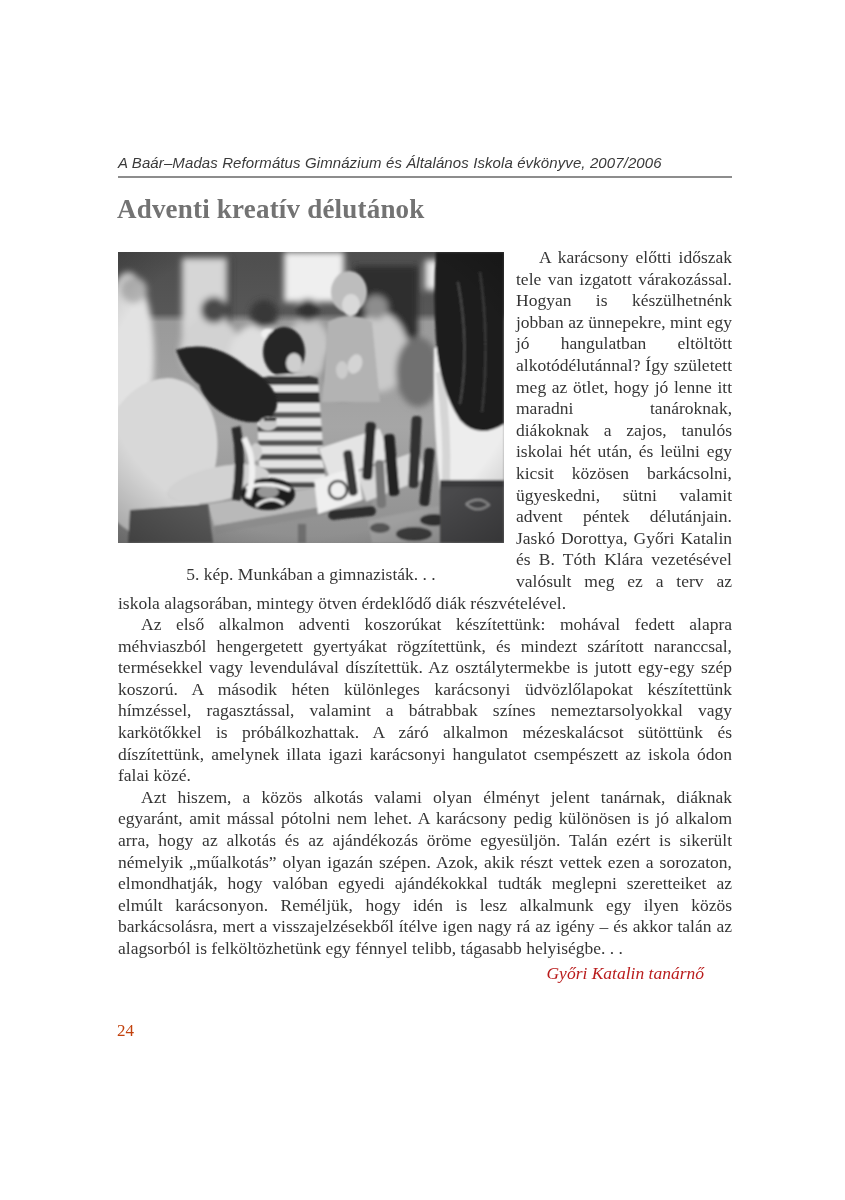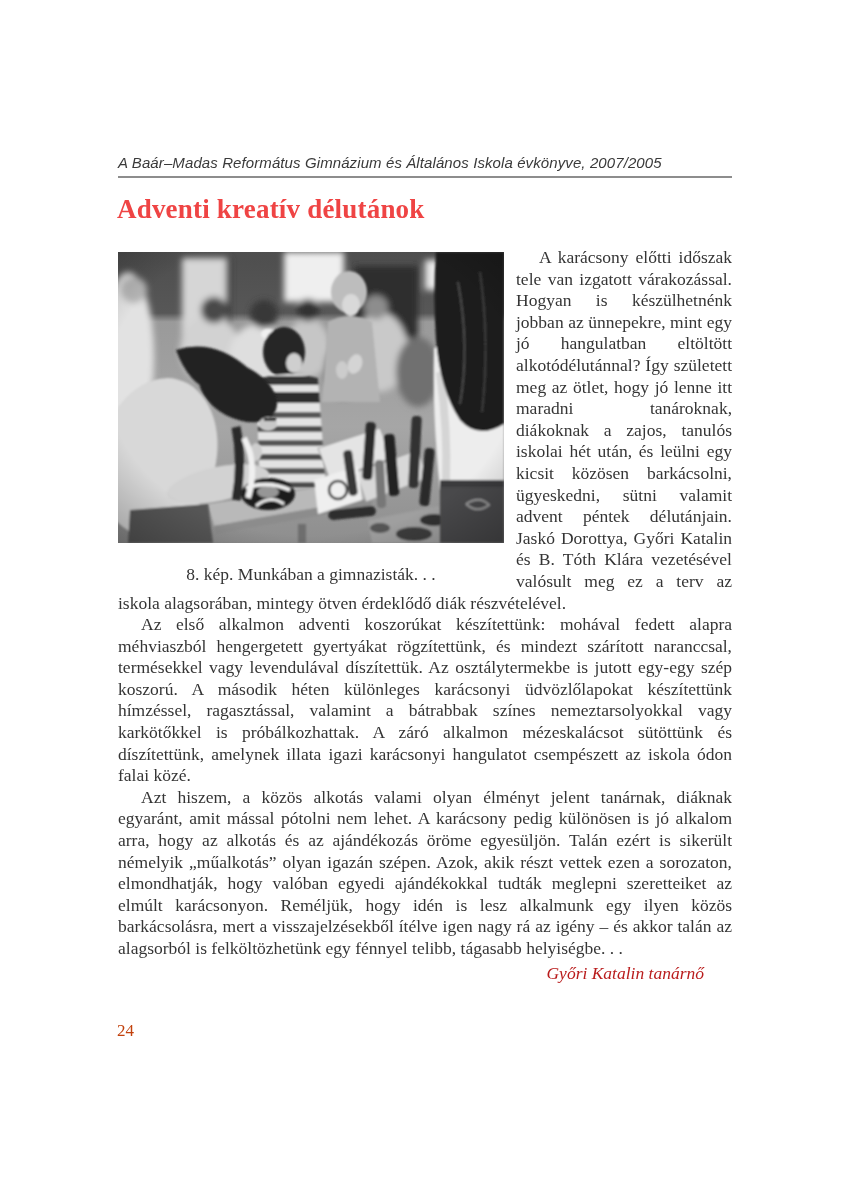--- a/index.html
+++ b/index.html
@@ -28,21 +28,21 @@
   }
   .title {
     position: absolute;
     left: 117px;
     top: 194px;
     margin: 0;
     font-family: "Liberation Serif", serif;
     font-weight: bold;
     font-size: 27px;
     letter-spacing: 0.2px;
-    color: #ef4444;
+    color: #737373;
   }
   .body-text {
     position: absolute;
     left: 118px;
     top: 247px;
     width: 614px;
     font-size: 17.5px;
     line-height: 21.6px;
     text-align: justify;
     color: #353535;
@@ -85,21 +85,21 @@
     color: #c2410c;
     text-align: center;
   }
 </style>
 </head>
 <body>
 
 <div class="page">
 
   <header class="running-header">
-    <span>A Baár–Madas Református Gimnázium és Általános Iskola évkönyve, 2007/2005</span>
+    <span>A Baár–Madas Református Gimnázium és Általános Iskola évkönyve, 2007/2006</span>
   </header>
 
   <h1 class="title">Adventi kreatív délutánok</h1>
 
   <div class="body-text">
 
     <figure class="photo-figure">
       <div class="photo">
 
         <svg viewBox="0 0 386 291" width="386" height="291" xmlns="http://www.w3.org/2000/svg" role="img">
@@ -219,21 +219,21 @@
             <path d="M340 30 Q352 95 342 152" stroke="#4a4a4a" stroke-width="2" fill="none"></path>
             <path d="M362 20 Q372 90 364 160" stroke="#3e3e3e" stroke-width="2" fill="none"></path>
             <rect x="322" y="228" width="64" height="63" fill="#48484c"></rect>
             <rect x="322" y="228" width="64" height="7" fill="#3a3a3c"></rect>
             <path d="M348 252 q14 -9 23 1 q-12 9 -23 -1" stroke="#9b9b9b" stroke-width="2" fill="none"></path>
           </g>
 
           <rect width="386" height="291" fill="url(#vg)"></rect>
         </svg>
       </div>
-      <figcaption class="caption">8. kép. Munkában a gimnazisták. . .</figcaption>
+      <figcaption class="caption">5. kép. Munkában a gimnazisták. . .</figcaption>
     </figure>
 
     <p class="para">A karácsony előtti időszak tele van izgatott várakozással. Hogyan is készülhetnénk jobban az ünnepekre, mint egy jó hangulatban eltöltött alkotódélutánnal? Így született meg az ötlet, hogy jó lenne itt maradni tanároknak, diákoknak a zajos, tanulós iskolai hét után, és leülni egy kicsit közösen barkácsolni, ügyeskedni, sütni valamit advent péntek délutánjain. Jaskó Dorottya, Győri Katalin és B. Tóth Klára vezetésével valósult meg ez a terv az iskola alagsorában, mintegy ötven érdeklődő diák részvételével.</p>
     <p class="para">Az első alkalmon adventi koszorúkat készítettünk: mohával fedett alapra méhviaszból hengergetett gyertyákat rögzítettünk, és mindezt szárított naranccsal, termésekkel vagy levendulával díszítettük. Az osztálytermekbe is jutott egy-egy szép koszorú. A második héten különleges karácsonyi üdvözlőlapokat készítettünk hímzéssel, ragasztással, valamint a bátrabbak színes nemeztarsolyokkal vagy karkötőkkel is próbálkozhattak. A záró alkalmon mézeskalácsot sütöttünk és díszítettünk, amelynek illata igazi karácsonyi hangulatot csempészett az iskola ódon falai közé.</p>
     <p class="para">Azt hiszem, a közös alkotás valami olyan élményt jelent tanárnak, diáknak egyaránt, amit mással pótolni nem lehet. A karácsony pedig különösen is jó alkalom arra, hogy az alkotás és az ajándékozás öröme egyesüljön. Talán ezért is sikerült némelyik „műalkotás” olyan igazán szépen. Azok, akik részt vettek ezen a sorozaton, elmondhatják, hogy valóban egyedi ajándékokkal tudták meglepni szeretteiket az elmúlt karácsonyon. Reméljük, hogy idén is lesz alkalmunk egy ilyen közös barkácsolásra, mert a visszajelzésekből ítélve igen nagy rá az igény – és akkor talán az alagsorból is felköltözhetünk egy fénnyel telibb, tágasabb helyiségbe. . .</p>
 
     <div class="signature">Győri Katalin tanárnő</div>
   </div>
 
   <div class="page-number">24</div>

